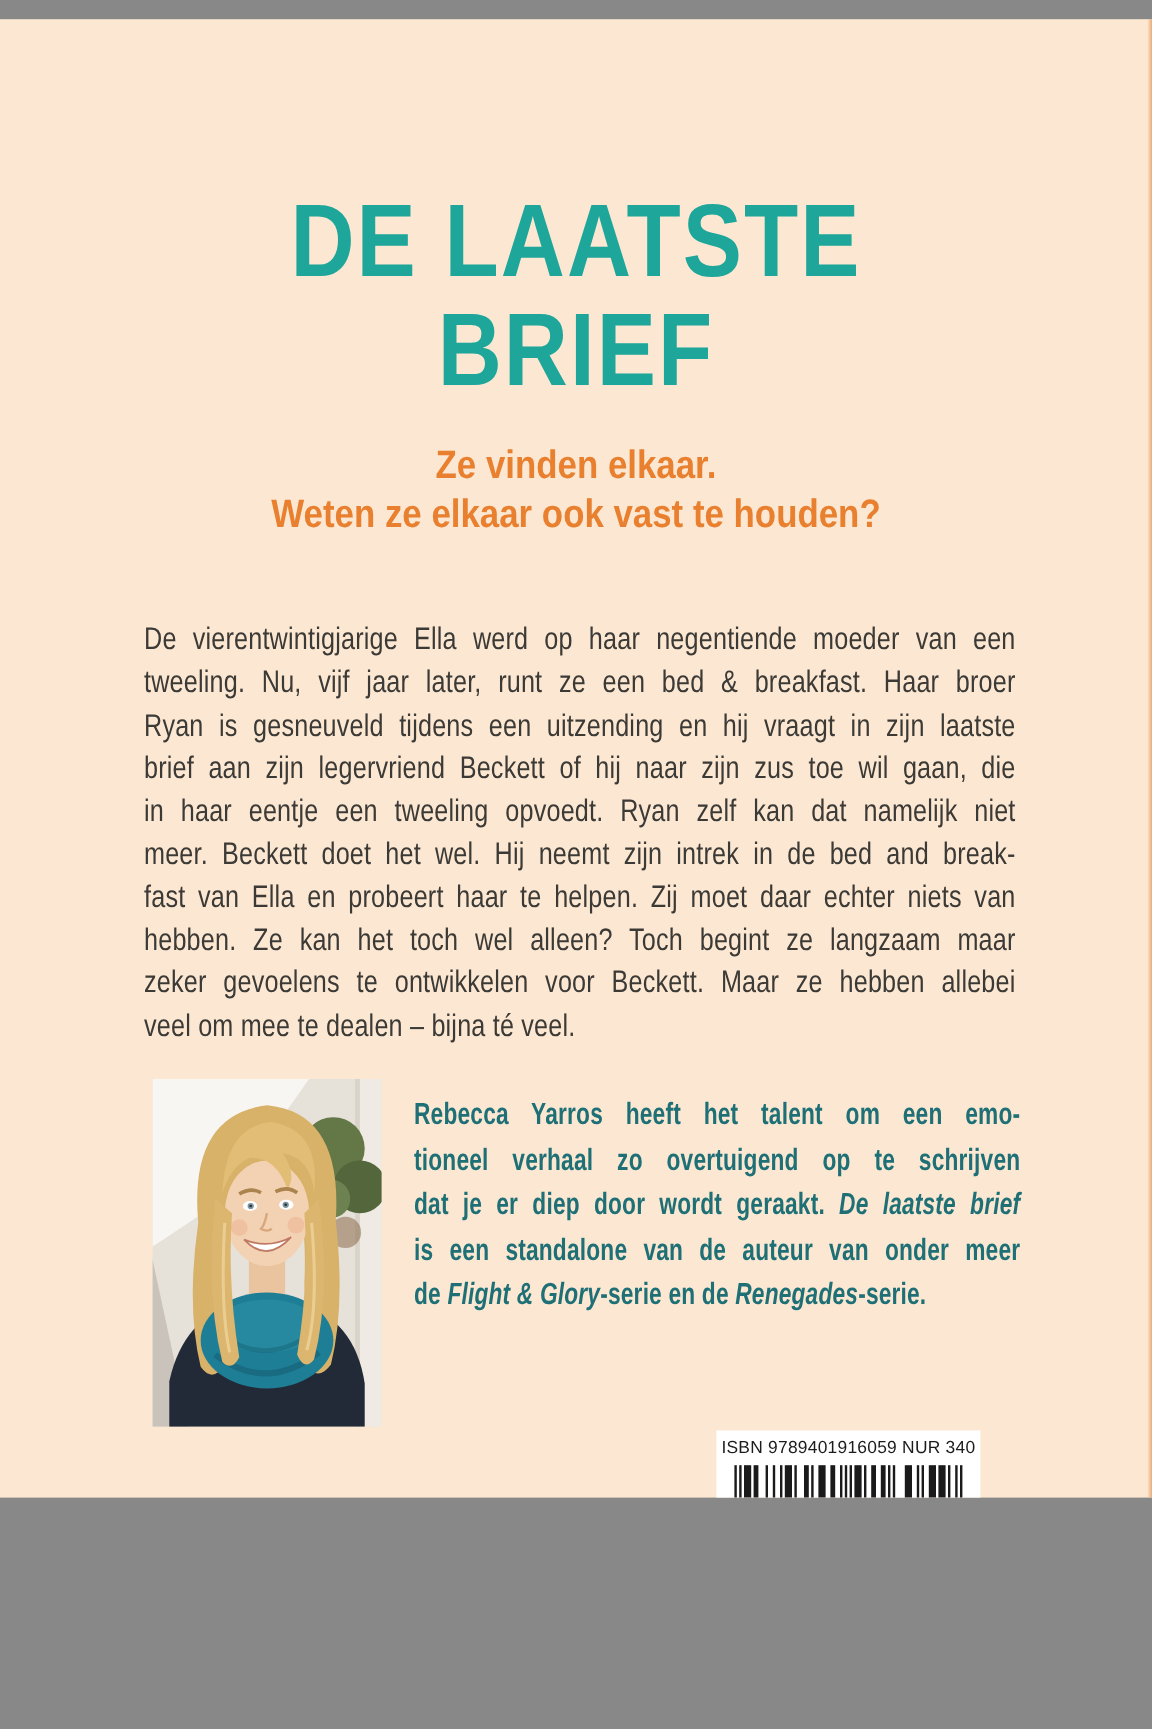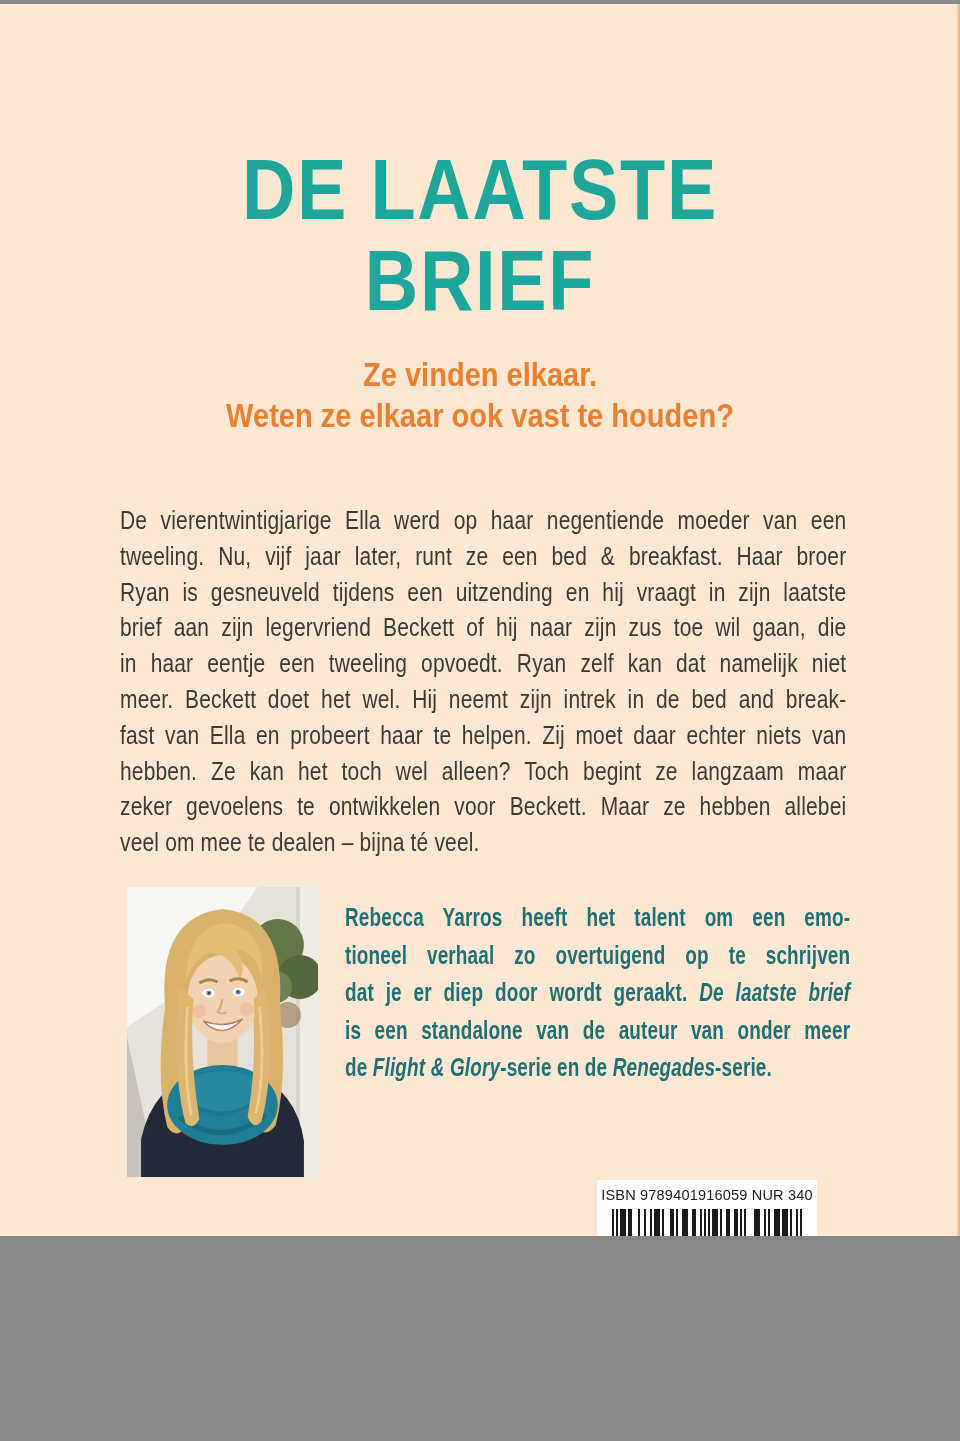--- a/index.html
+++ b/index.html
@@ -1,17 +1,17 @@
 <!DOCTYPE html>
 <html><head>
 <meta charset="utf-8">
 <style>
   html,body{margin:0;padding:0;background:#888;}
   #cover{
-    position:relative;width:960px;height:1232px;margin:4px auto;
+    position:relative;width:960px;height:1232px;margin:16px auto;
     background:#fce8d2;overflow:hidden;
     font-family:"Liberation Sans",sans-serif;
   }
   .edge{position:absolute;right:0;top:0;width:4px;height:100%;
     background:linear-gradient(to right, rgba(233,160,95,0), rgba(224,138,70,.65));}
   
   .title-wrap{position:absolute;top:140px;left:0;width:100%;text-align:center;
     color:#1ea69b;font-weight:800;font-size:86px;line-height:91px;letter-spacing:2px;
     transform:scaleX(.86);transform-origin:50% 0;white-space:nowrap;}
   

